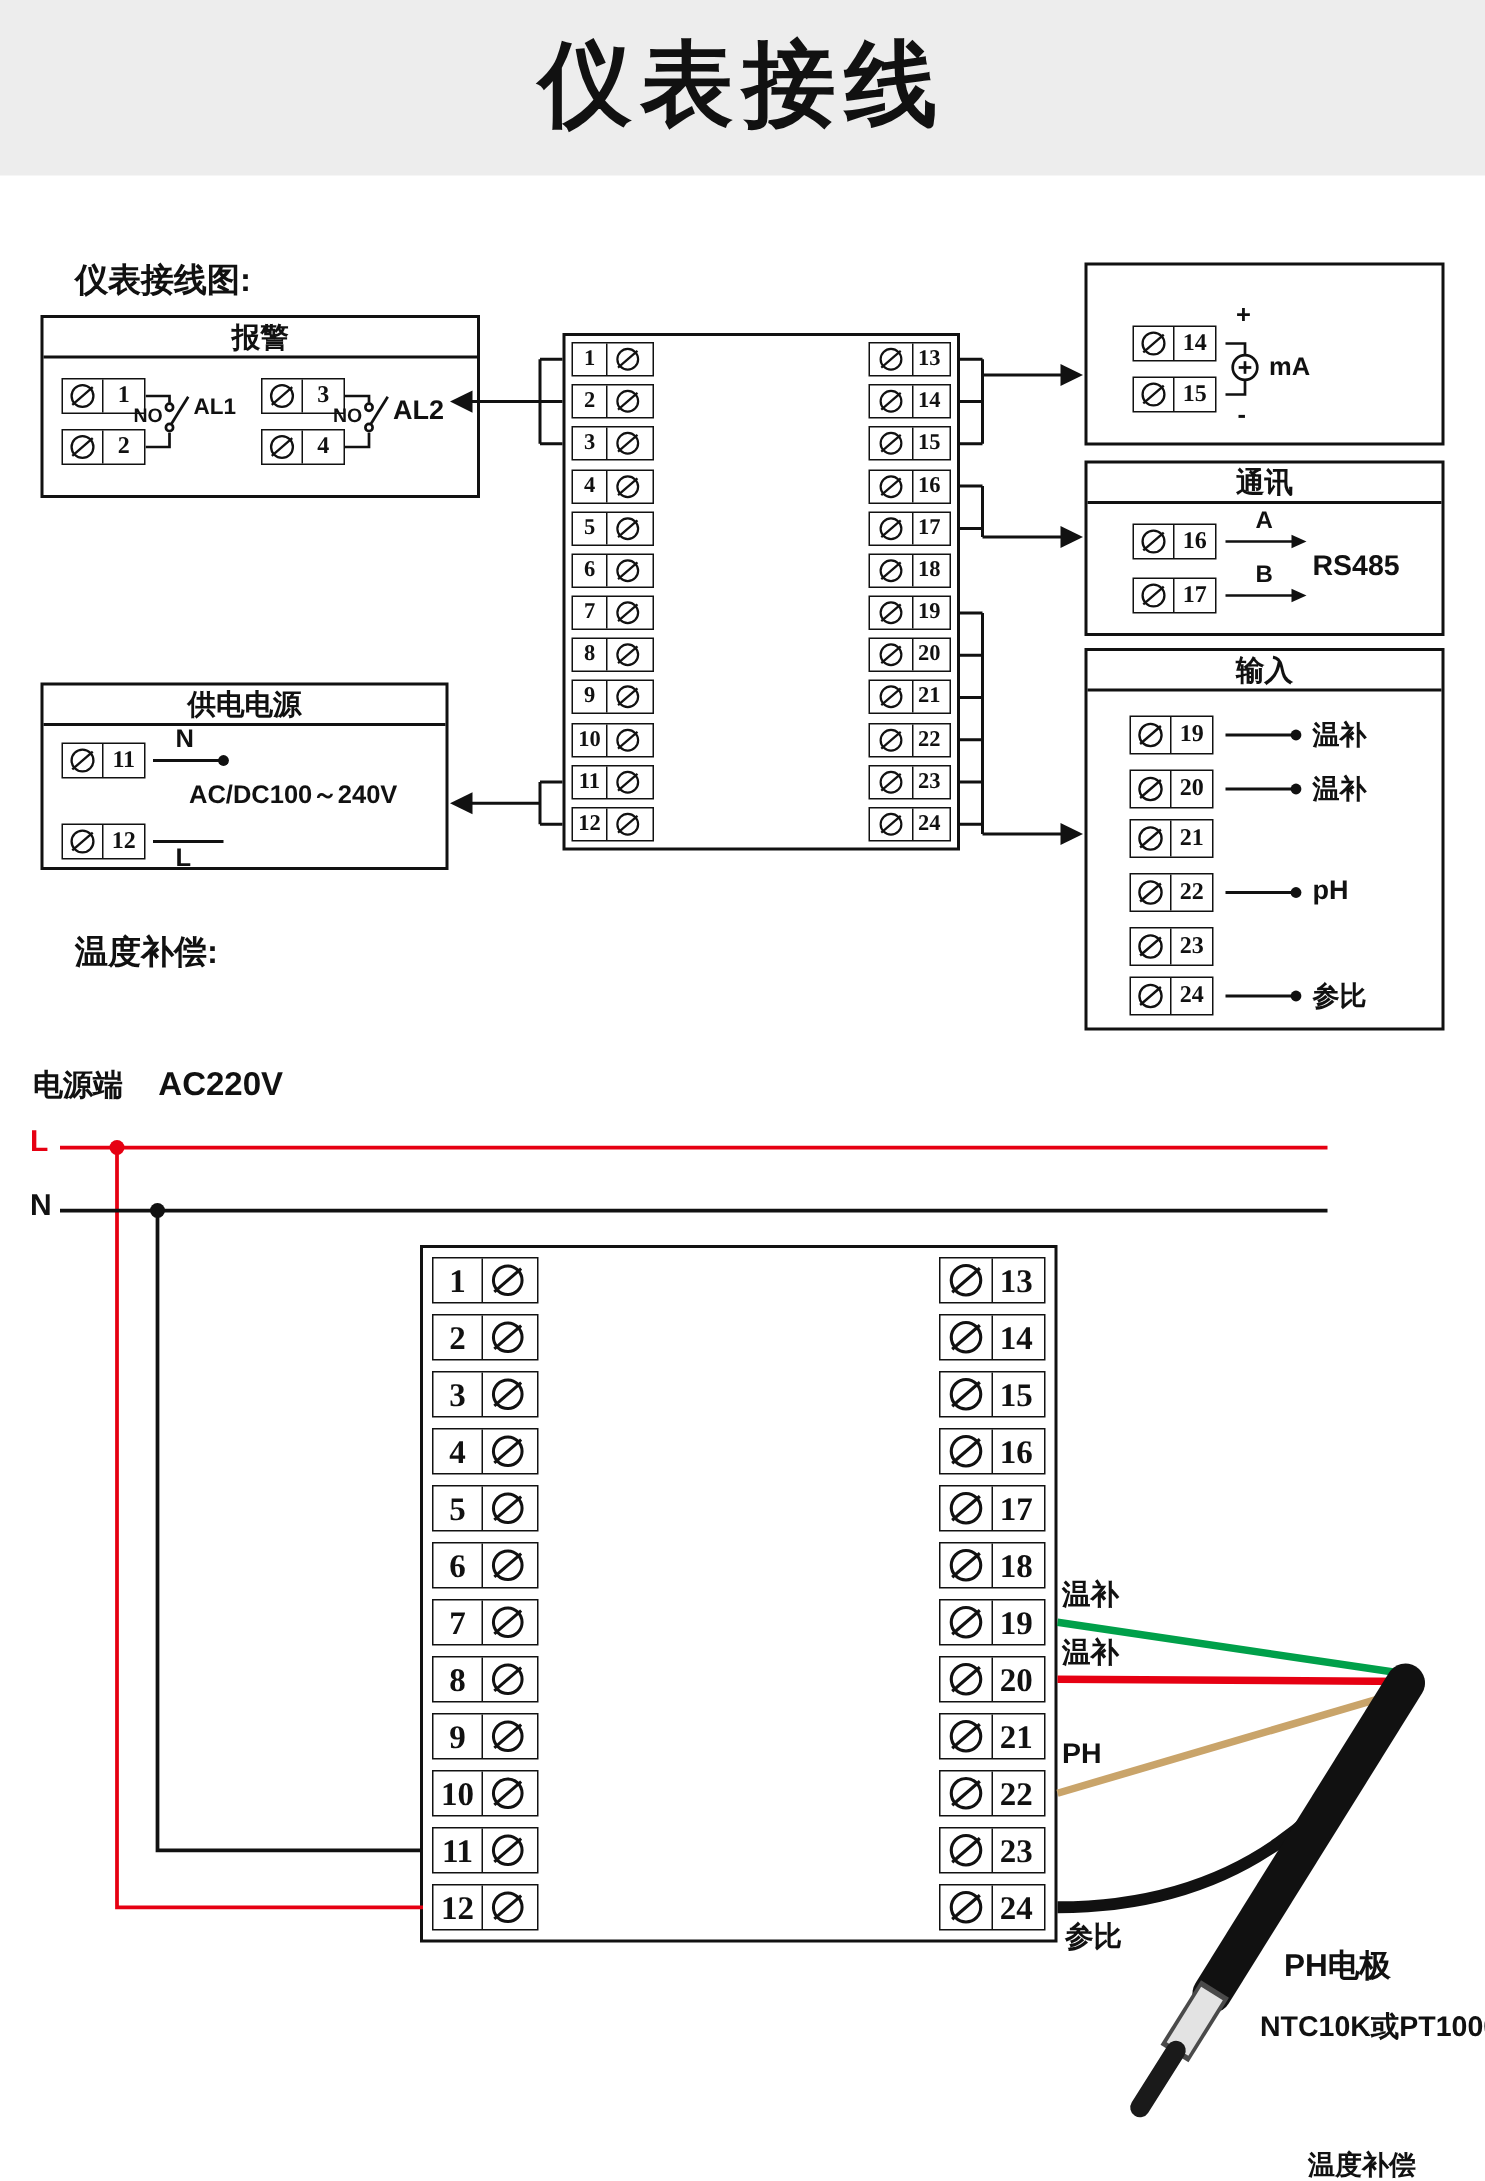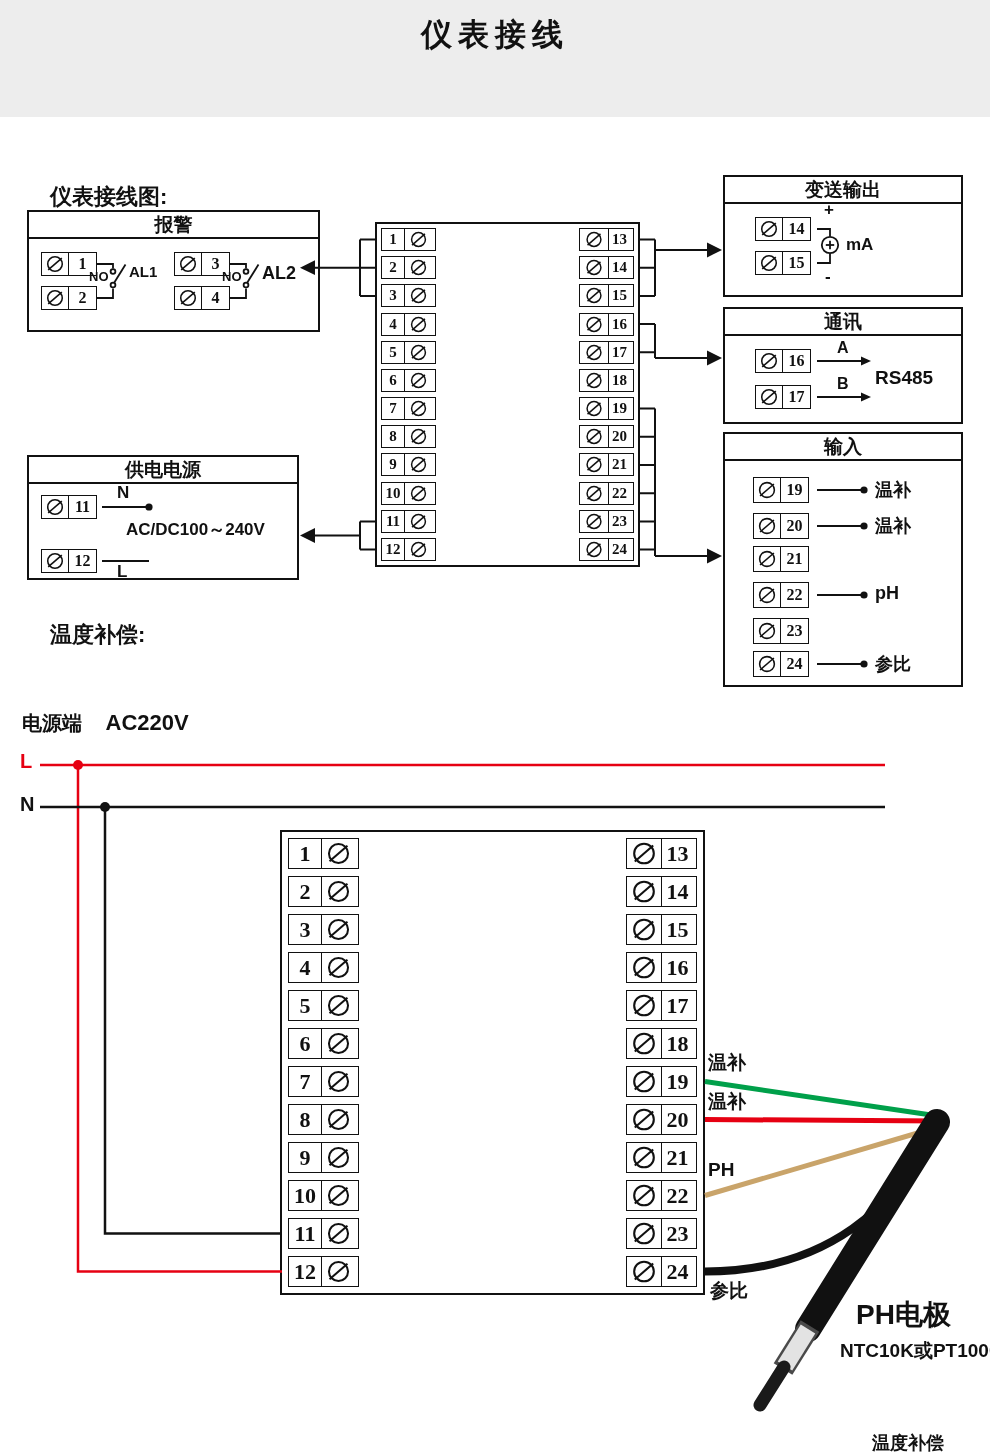--- a/index.html
+++ b/index.html
@@ -1,18 +1,18 @@
 <!DOCTYPE html>
 <html><head>
 <meta charset="utf-8">
 <style>
   html,body{margin:0;padding:0;background:#fff}
   .page{position:relative;width:990px;height:1454px;background:#fff;font-family:"Liberation Sans","DejaVu Sans",sans-serif;color:#111;overflow:hidden}
   .hdr{position:absolute;left:0;top:0;width:990px;height:117px;background:#ededed;text-align:center}
-  .hdr-title{margin:0;padding-top:14px;font-size:31px;font-weight:bold;letter-spacing:6px;color:#111}
+  .hdr-title{margin:0;padding-top:14px;font-size:62px;font-weight:bold;letter-spacing:6px;color:#111}
   .hdr-sub{font-size:21px;color:#3a3a3a;margin-top:2px}
   .sec-label{position:absolute;font-size:22px;font-weight:bold}
   .box{position:absolute;border:2px solid #111;background:#fff;box-sizing:border-box}
   .box-title{height:27px;border-bottom:2px solid #111;display:flex;align-items:center;justify-content:center;font-size:19px;font-weight:bold;box-sizing:border-box}
   .boxsvg{position:absolute;left:0;top:0;pointer-events:none;overflow:visible}
   .blockrect{position:absolute;border:2px solid #111;background:#fff;box-sizing:border-box}
   .term{display:flex;align-items:stretch;border:1.6px solid #111;background:#fff;box-sizing:border-box}
   .term>*+*{border-left:1.6px solid #111}
   .term .tnum{display:flex;align-items:center;justify-content:center;font-family:"Liberation Serif","DejaVu Serif",serif;font-weight:bold;box-sizing:border-box}
   .term .tscrew{display:flex;align-items:center;justify-content:center;box-sizing:border-box;padding:1px}
@@ -35,21 +35,21 @@
 </style>
 </head>
 <body>
 
 <div class="page">
 
   <div class="hdr">
     <h1 class="hdr-title">仪表接线</h1>
   </div>
 
-  <div class="sec-label" style="left:50px;top:182px">仪表接线图:</div>
+  <div class="sec-label" style="left:50px;top:172px">仪表接线图:</div>
   <div class="sec-label" style="left:50px;top:620px">温度补偿:</div>
 
   <div class="box" style="left:27px;top:210px;width:293px;height:122px">
     <div class="box-title">报警</div>
     <svg class="boxsvg" width="272" height="122" viewBox="0 0 272 122">
       <g stroke="#111" stroke-width="1.8" fill="none">
         <polyline points="68,52 84,52 84,56.5"></polyline>
         <circle cx="84" cy="59.5" r="2.4" fill="#fff"></circle>
         <circle cx="84" cy="73" r="2.4" fill="#fff"></circle>
         <line x1="85" y1="71" x2="96.5" y2="52.5"></line>
@@ -129,21 +129,20 @@
           </svg>
         </span>
         <span class="tnum">12</span>
       </div>
     <div class="blabel" style="left:88px;top:26px;font-size:17px">N</div>
     <div class="blabel" style="left:88px;top:105px;font-size:17px">L</div>
     <div class="blabel" style="left:97px;top:61px;font-size:17px">AC/DC100～240V</div>
   </div>
 
   <div class="box" style="left:723px;top:175px;width:240px;height:122px">
-    <div class="box-title">变送输出</div>
     <svg class="boxsvg" width="240" height="122" viewBox="0 0 240 122">
       <g stroke="#111" stroke-width="1.8" fill="none">
         <polyline points="92,52 105,52 105,59.5"></polyline>
         <circle cx="105" cy="68" r="8.2" fill="#fff"></circle>
         <line x1="100.8" y1="68" x2="109.2" y2="68"></line>
         <line x1="105" y1="63.8" x2="105" y2="72.2"></line>
         <polyline points="92,86 105,86 105,76.5"></polyline>
       </g>
     </svg>
     <div class="term small" style="left:30px;top:40px">
@@ -725,21 +724,21 @@
         </span>
         <span class="tnum">24</span>
       </div>
     </div>
 
   <div class="txt" style="left:708px;top:1050px;font-size:19px">温补</div>
   <div class="txt" style="left:708px;top:1089px;font-size:19px">温补</div>
   <div class="txt" style="left:708px;top:1159px;font-size:19px">PH</div>
   <div class="txt" style="left:710px;top:1278px;font-size:19px">参比</div>
 
-  <div class="txt" style="left:856px;top:1296px;font-size:28px">PH电极</div>
+  <div class="txt" style="left:856px;top:1296px;font-size:21px">PH电极</div>
   <div class="txt" style="left:840px;top:1338px;font-size:19px">NTC10K或PT1000</div>
   <div class="txt" style="left:872px;top:1431px;font-size:18px">温度补偿</div>
 
   <svg class="overlay" width="990" height="1454" viewBox="0 0 990 1454">
 
     <g stroke="#111" stroke-width="2" fill="none">
       <path d="M375,239.5 H360 M375,267.7 H360 M375,295.9 H360 M360,239.5 V295.9 M360,267.7 H312"></path>
       <path d="M375,521.4 H360 M375,549.5 H360 M360,521.4 V549.5 M360,535.5 H312"></path>
       <path d="M640,239.5 H655 M640,267.7 H655 M640,295.9 H655 M655,239.5 V295.9 M655,250 H710"></path>
       <path d="M640,324 H655 M640,352.3 H655 M655,324 V358 M655,358 H710"></path>

